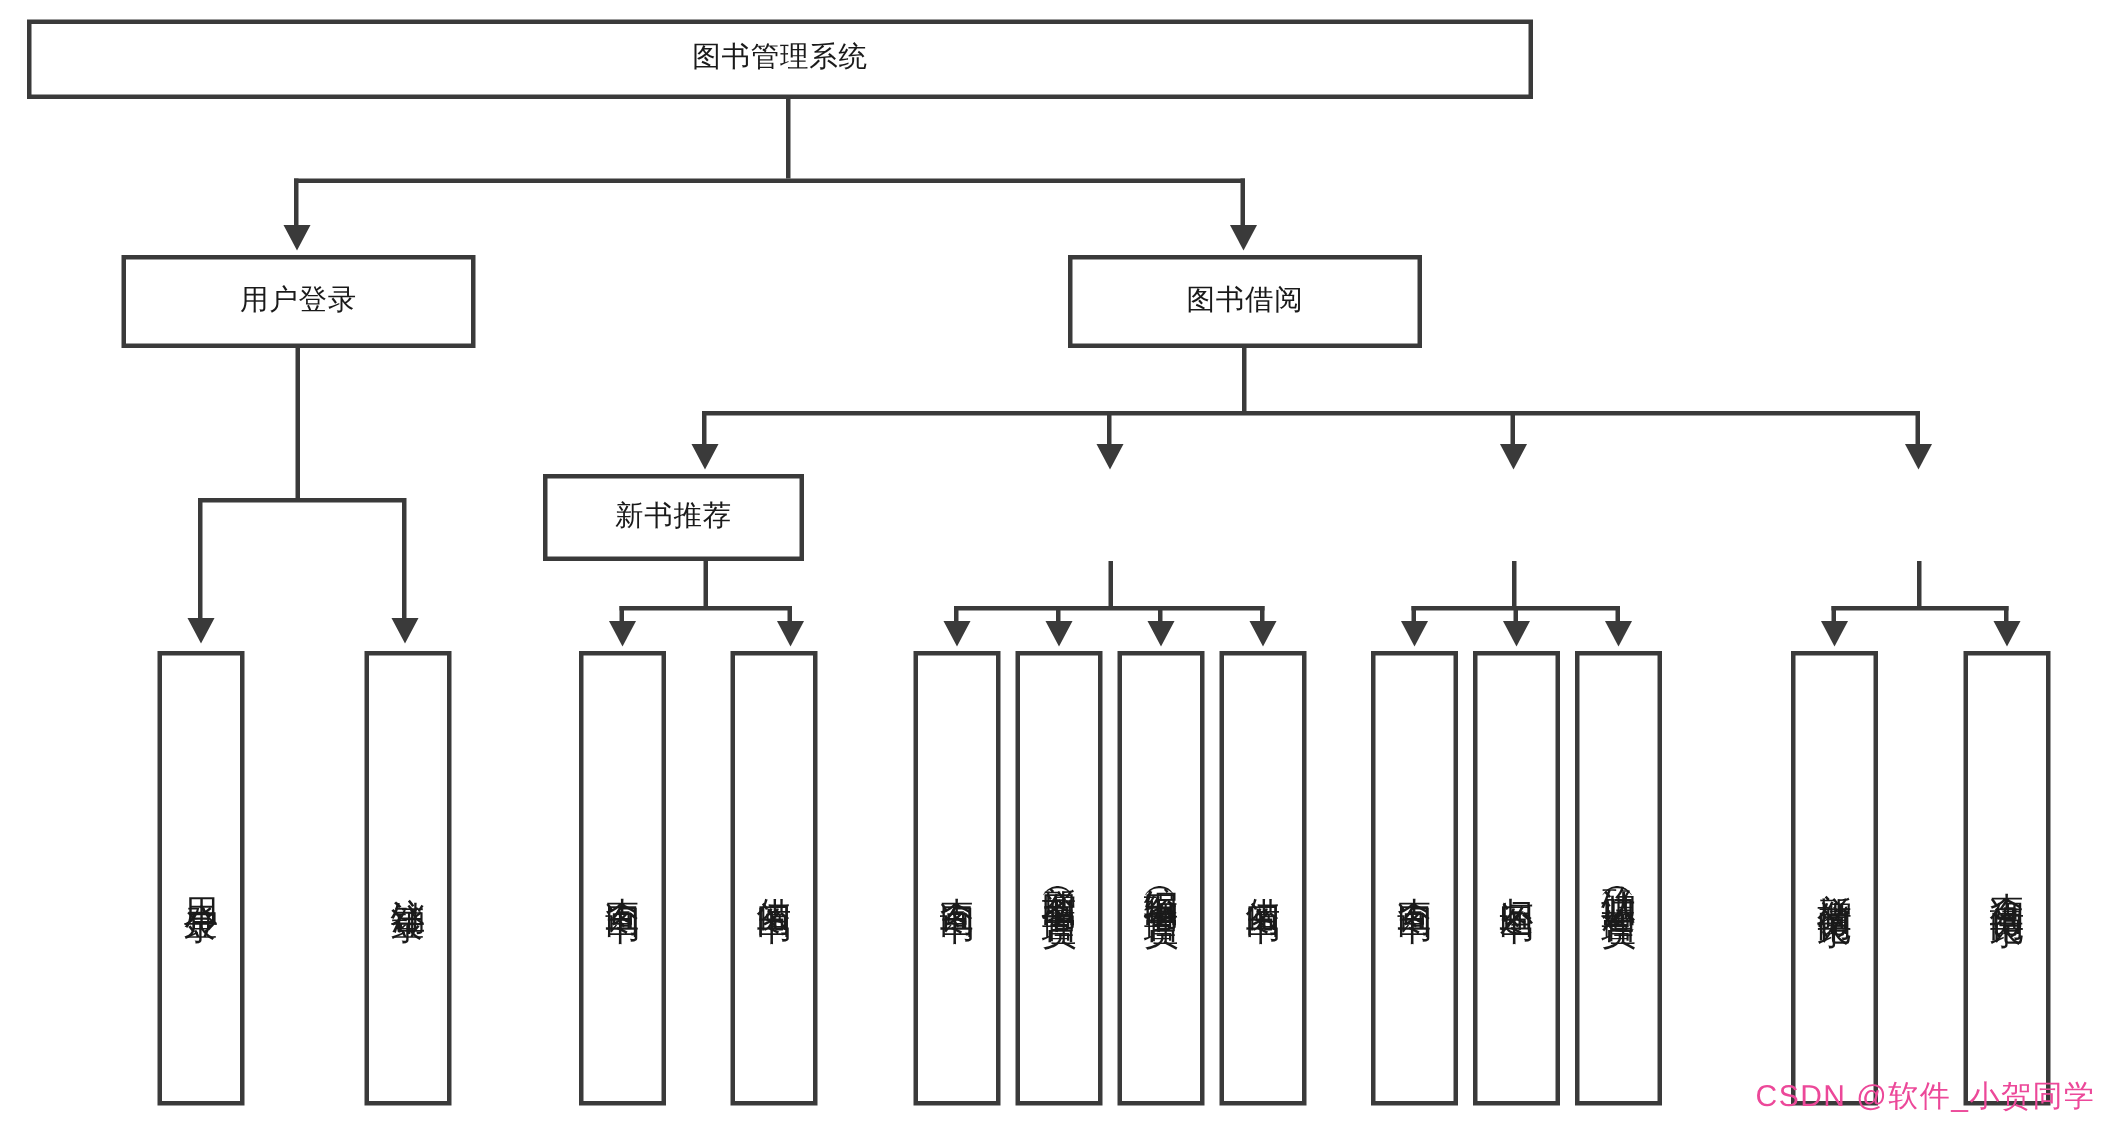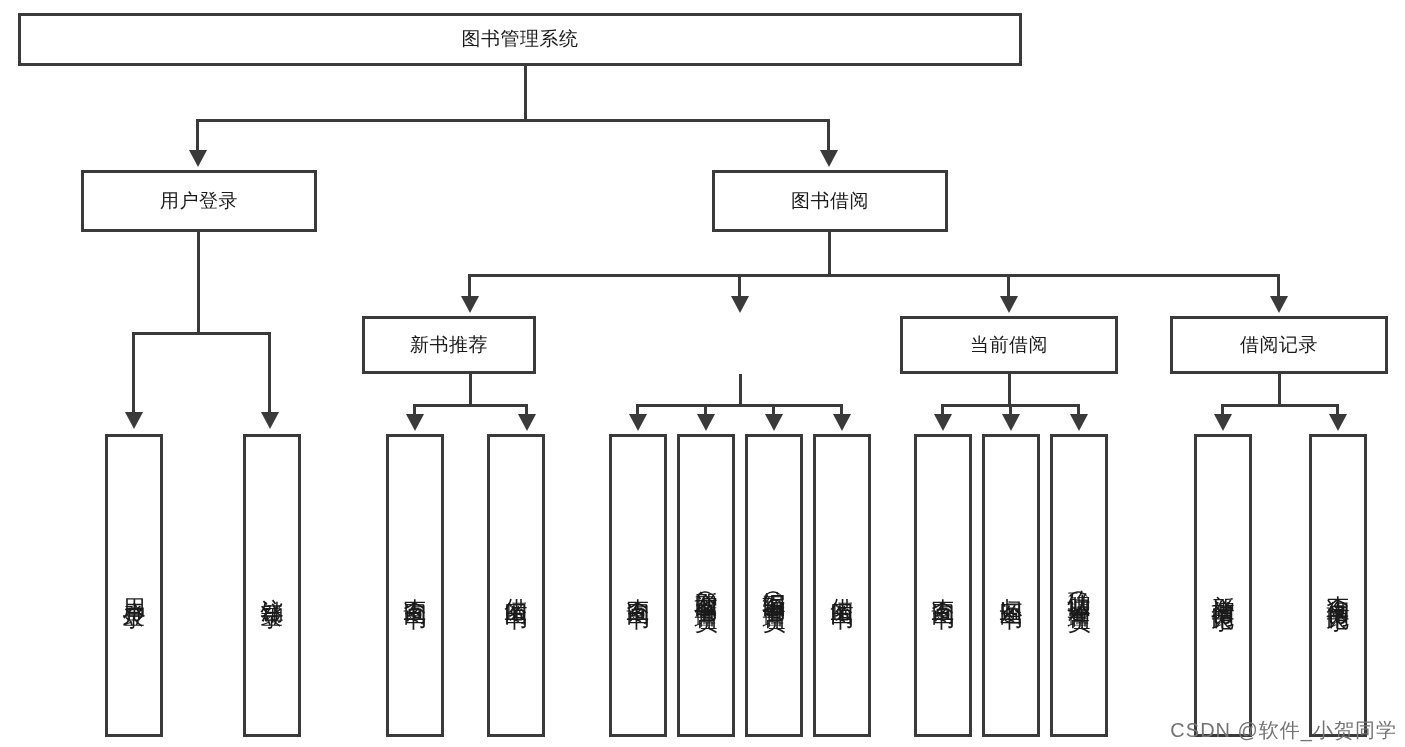--- a/index.html
+++ b/index.html
@@ -61,21 +61,21 @@
     border-left: 9px solid transparent;
     border-right: 9px solid transparent;
     border-top: 17px solid #3a3a3a;
   }
   
   #watermark {
     position: absolute;
     right: 8px;
     bottom: 3px;
     font-size: 20px;
-    color: #737373;
+    color: #ec4899;
     letter-spacing: 1px;
     white-space: nowrap;
     pointer-events: none;
     margin-left: 28px;
   }
 </style>
 </head>
 <body>
 
 <div id="canvas">
@@ -114,26 +114,20 @@
   <div class="seg vline" style="left:738px; top:274px; width:3px; height:24px;"></div>
   <div class="arrow" style="left:731px; top:296px;"></div>
   <div class="seg vline" style="left:1007px; top:274px; width:3px; height:24px;"></div>
   <div class="arrow" style="left:1000px; top:296px;"></div>
   <div class="seg vline" style="left:1277px; top:274px; width:3px; height:24px;"></div>
   <div class="arrow" style="left:1270px; top:296px;"></div>
 
   <div class="node h" style="left:362px; top:316px; width:174px; height:58px;">
     <span>新书推荐</span>
   </div>
-  <div class="node h" style="left:900px; top:316px; width:218px; height:58px;">
-    <span>当前借阅</span>
-  </div>
-  <div class="node h" style="left:1170px; top:316px; width:218px; height:58px;">
-    <span>借阅记录</span>
-  </div>
 
   <div class="seg vline" style="left:469px; top:374px; width:3px; height:30px;"></div>
   <div class="seg hline" style="left:413px; top:404px; width:115px; height:3px;"></div>
   <div class="seg vline" style="left:413px; top:404px; width:3px; height:12px;"></div>
   <div class="arrow" style="left:406px; top:414px;"></div>
   <div class="seg vline" style="left:525px; top:404px; width:3px; height:12px;"></div>
   <div class="arrow" style="left:518px; top:414px;"></div>
 
   <div class="seg vline" style="left:739px; top:374px; width:3px; height:30px;"></div>
   <div class="seg hline" style="left:636px; top:404px; width:207px; height:3px;"></div>

